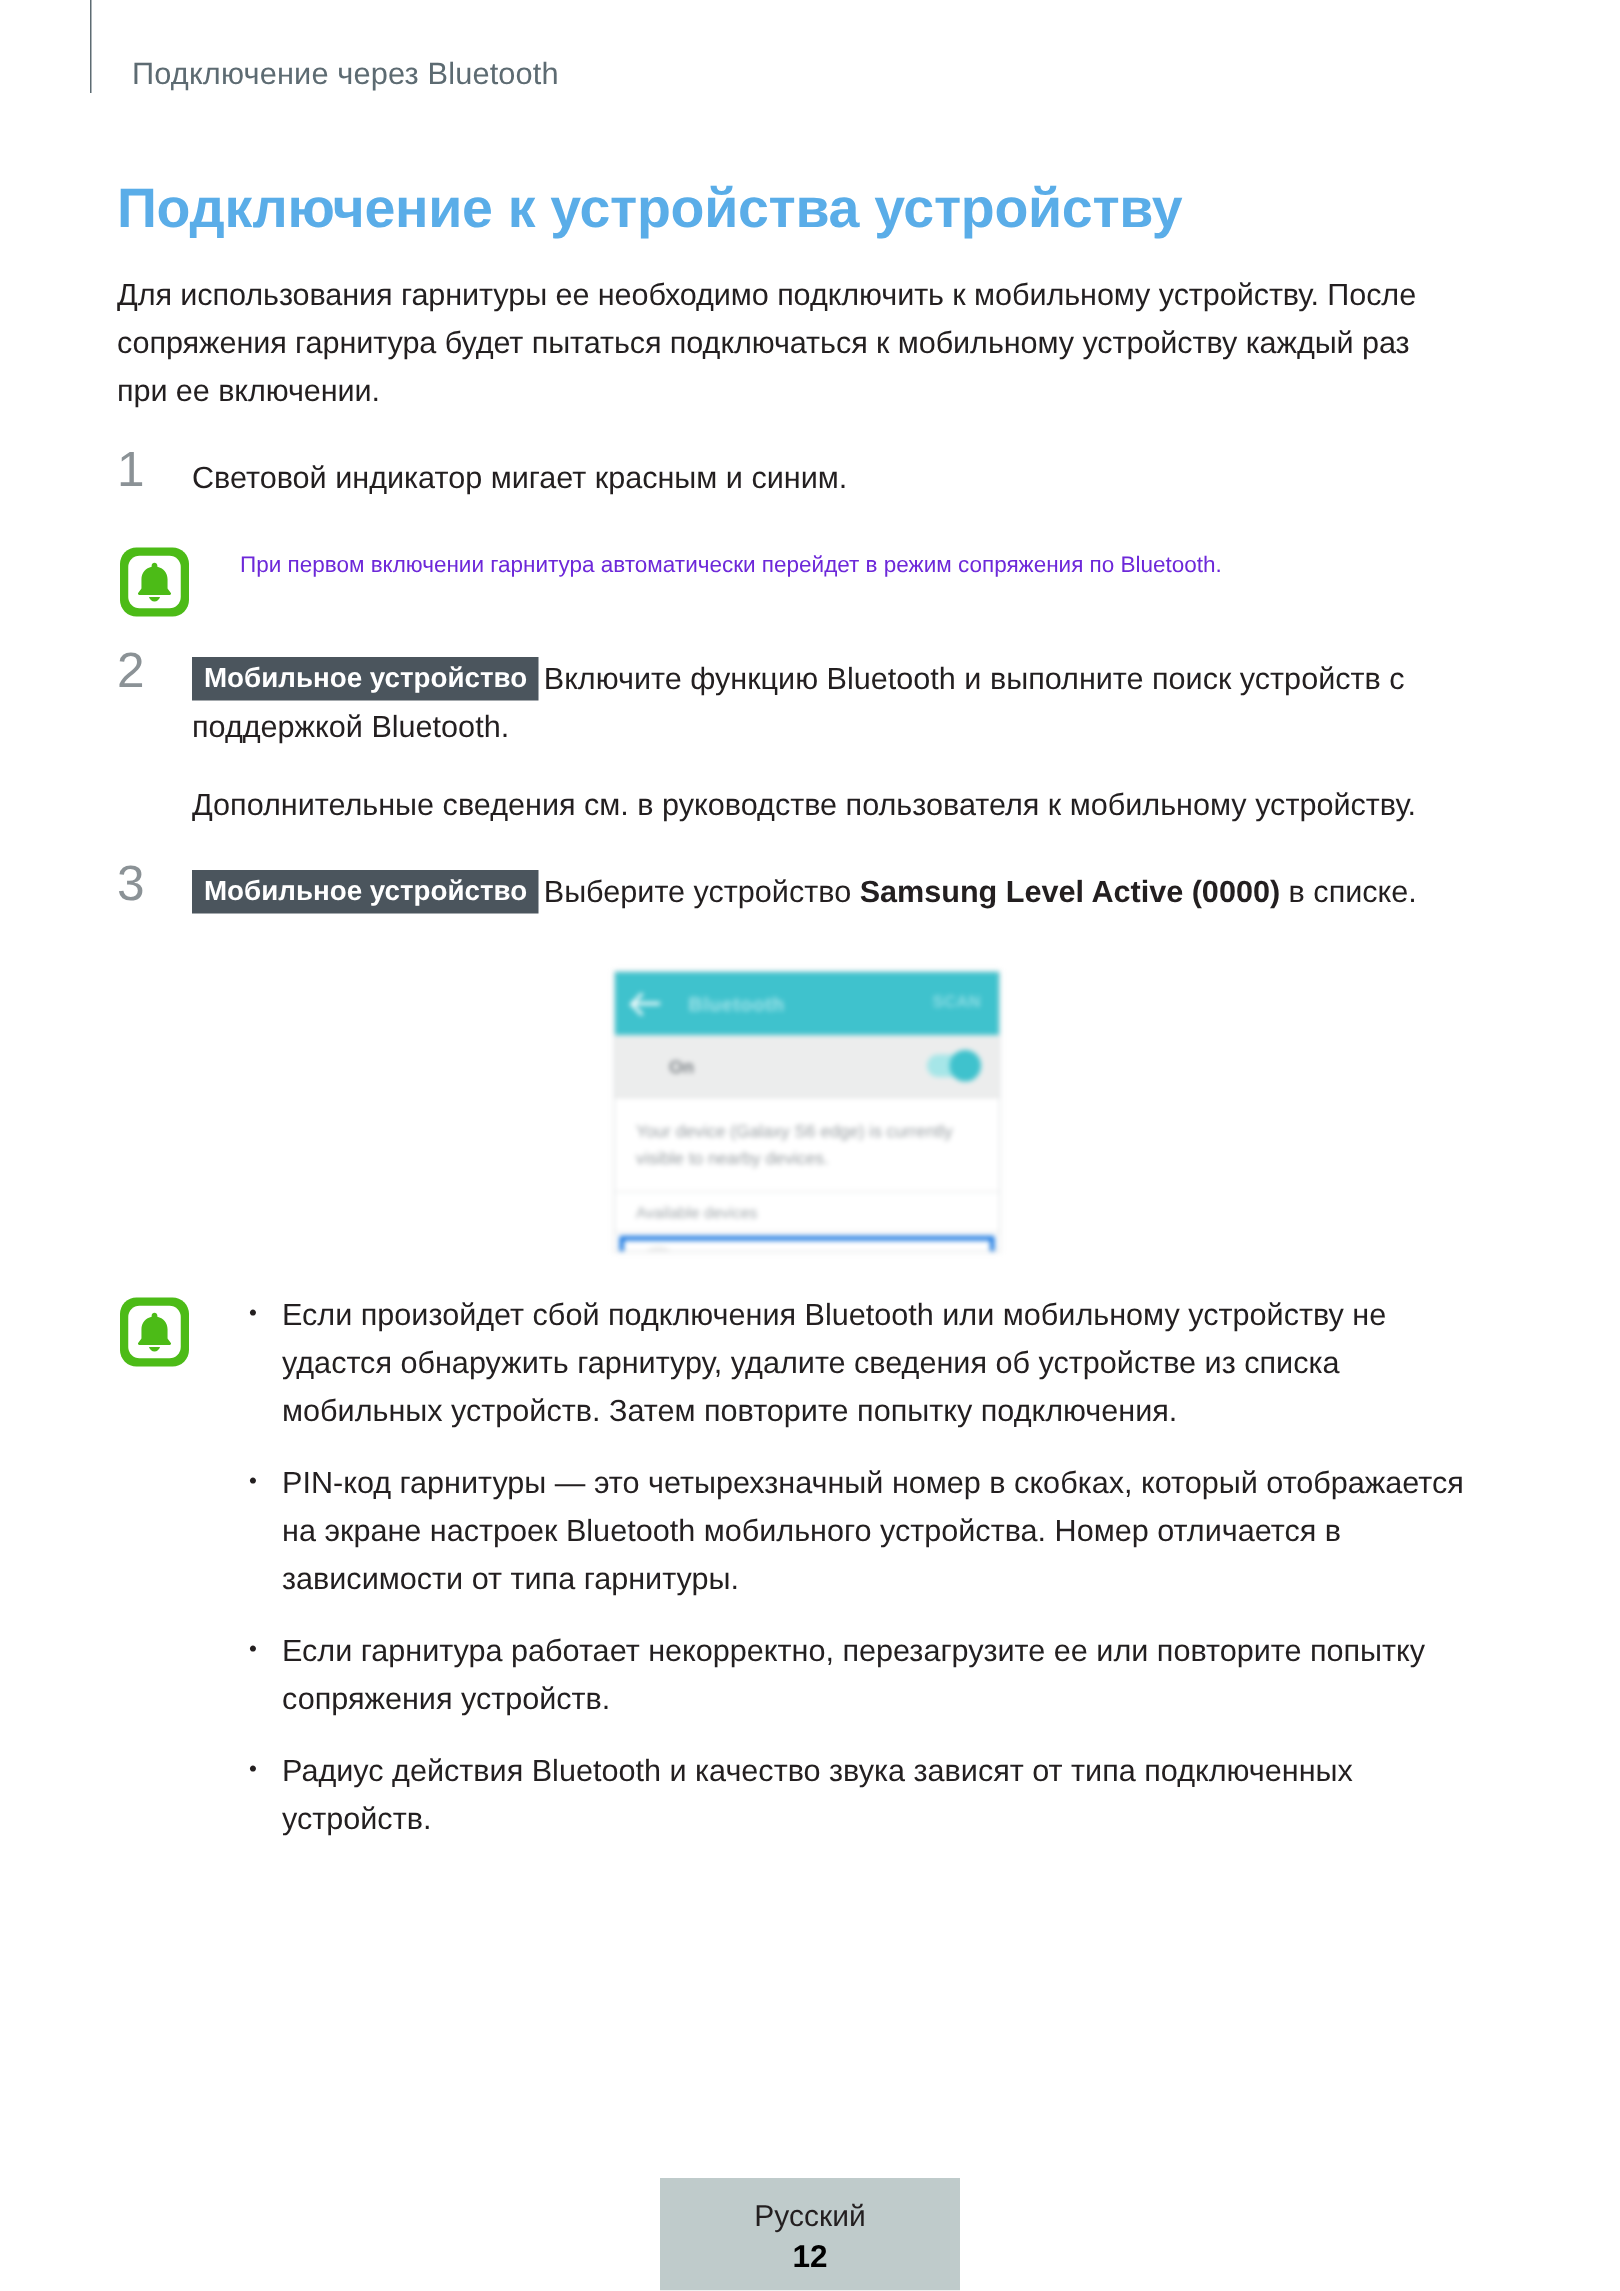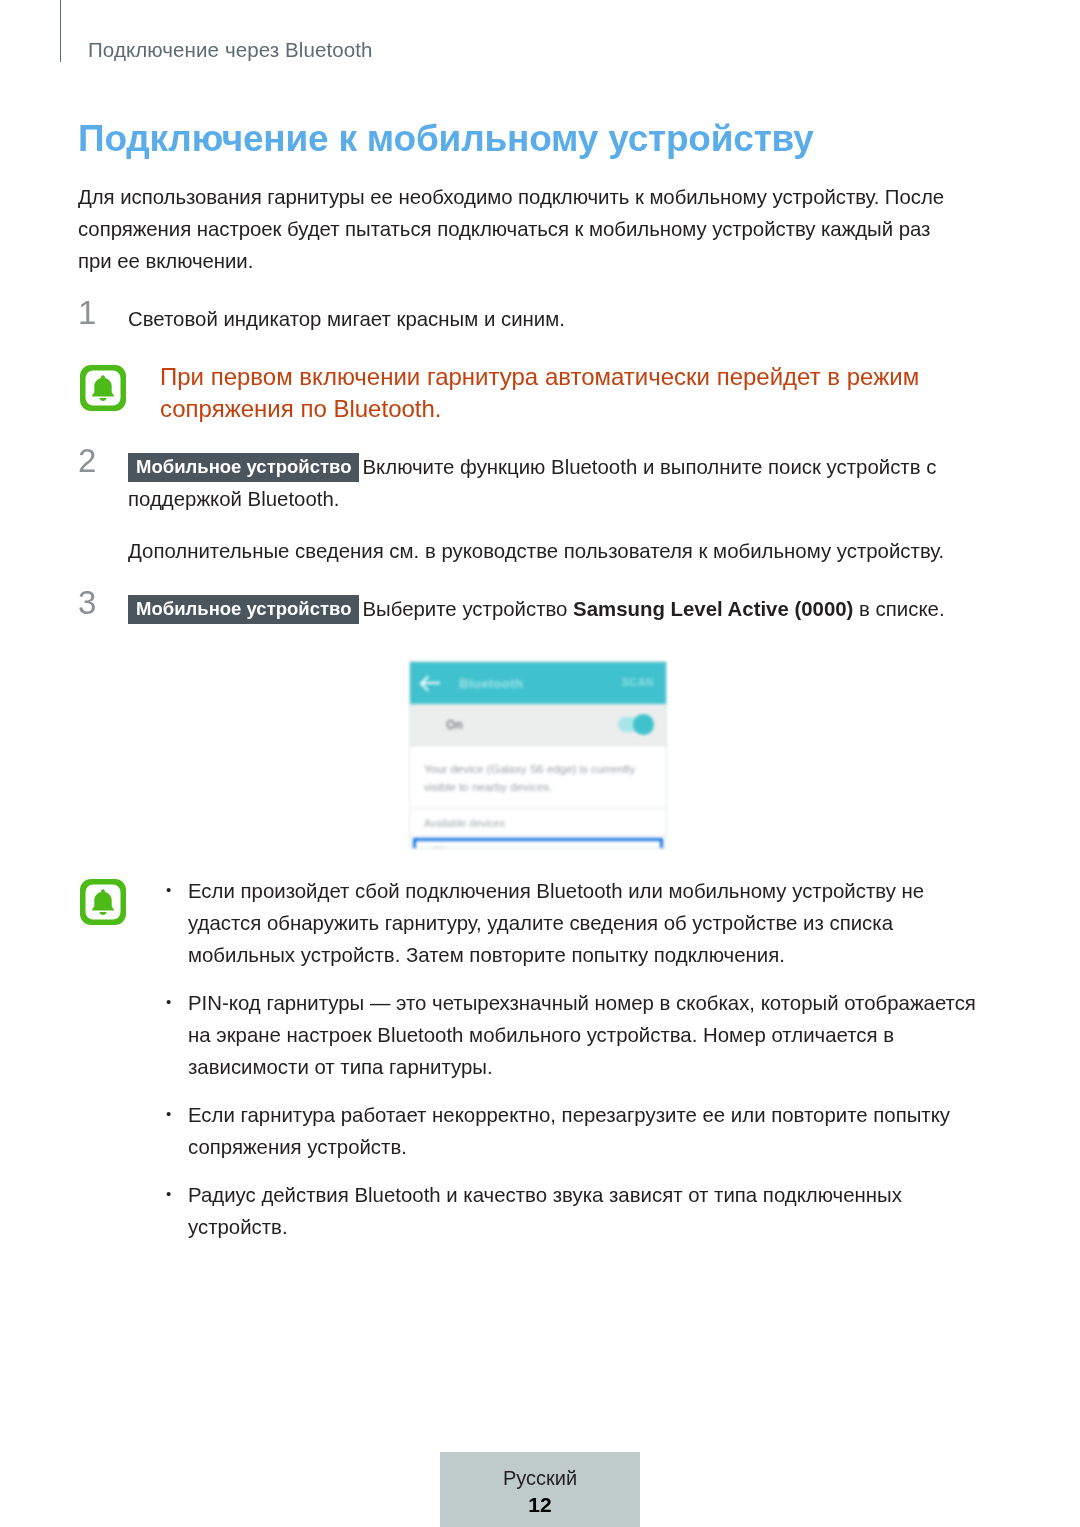--- a/index.html
+++ b/index.html
@@ -113,23 +113,23 @@
     min-height: 50px;
   }
   .note-icon {
     position: absolute;
     left: 0px;
     top: 2px;
     width: 50px;
     height: 50px;
   }
   .note-text {
-    font-size: 24px;
-    line-height: 32px;
-    color: #c2410c;
+    font-size: 15px;
+    line-height: 32px;
+    color: #6d28d9;
   }
   ul.note-list { list-style: none; }
   ul.note-list li {
     position: relative;
     padding-left: 28px;
     font-size: 20.4px;
     line-height: 32px;
     color: #231f20;
     margin-bottom: 16px;
   }
@@ -263,23 +263,23 @@
 </head>
 <body>
 
 <div class="page">
 
   <div class="header-rule"></div>
   <div class="header-text">Подключение через Bluetooth</div>
 
   <div class="content">
 
-    <h1 class="doc-title">Подключение к мобильному устройству</h1>
-
-    <p class="body intro">Для использования гарнитуры ее необходимо подключить к мобильному устройству. После сопряжения настроек будет пытаться подключаться к мобильному устройству каждый раз при ее включении.</p>
+    <h1 class="doc-title">Подключение к устройства устройству</h1>
+
+    <p class="body intro">Для использования гарнитуры ее необходимо подключить к мобильному устройству. После сопряжения гарнитура будет пытаться подключаться к мобильному устройству каждый раз при ее включении.</p>
 
     <div class="step">
       <div class="step-num">1</div>
       <div class="sub-line">Световой индикатор мигает красным и синим.</div>
     </div>
 
     <div class="note">
       <span class="note-icon">
         <svg width="50" height="50" viewBox="0 0 50 50" aria-hidden="true">
           <rect x="2" y="2" width="46" height="46" rx="11" ry="11" fill="#4cbb17"></rect>

